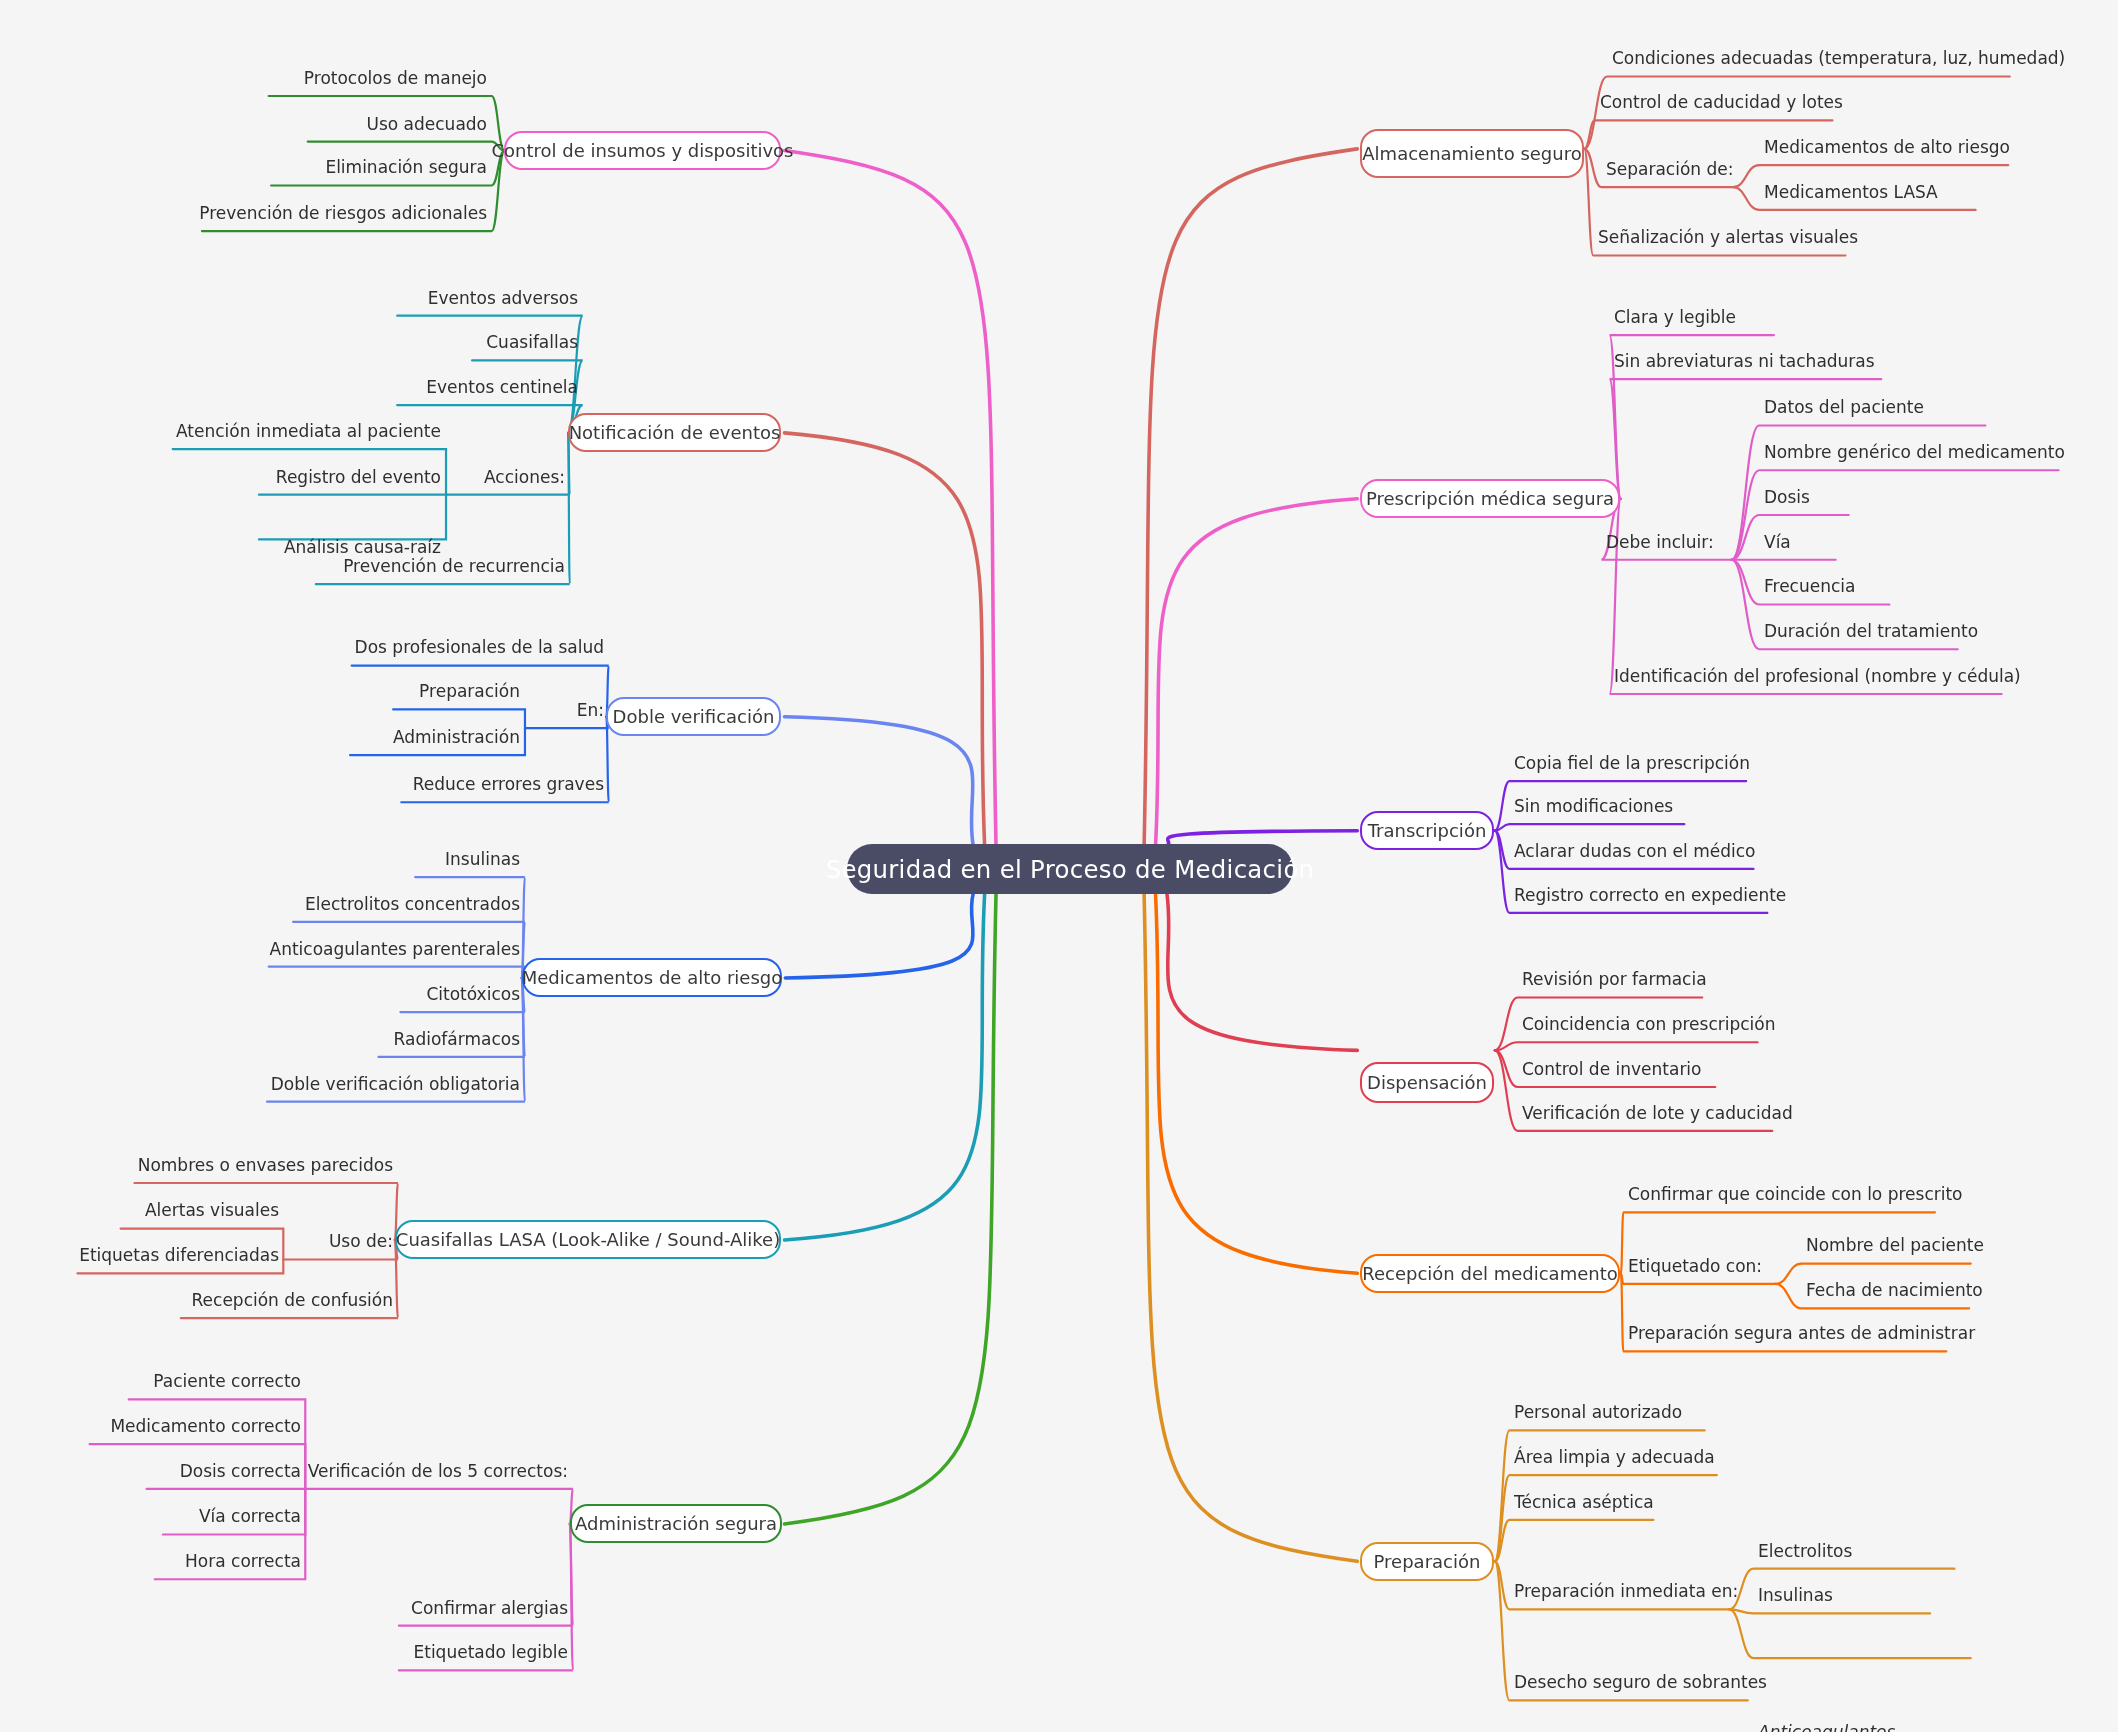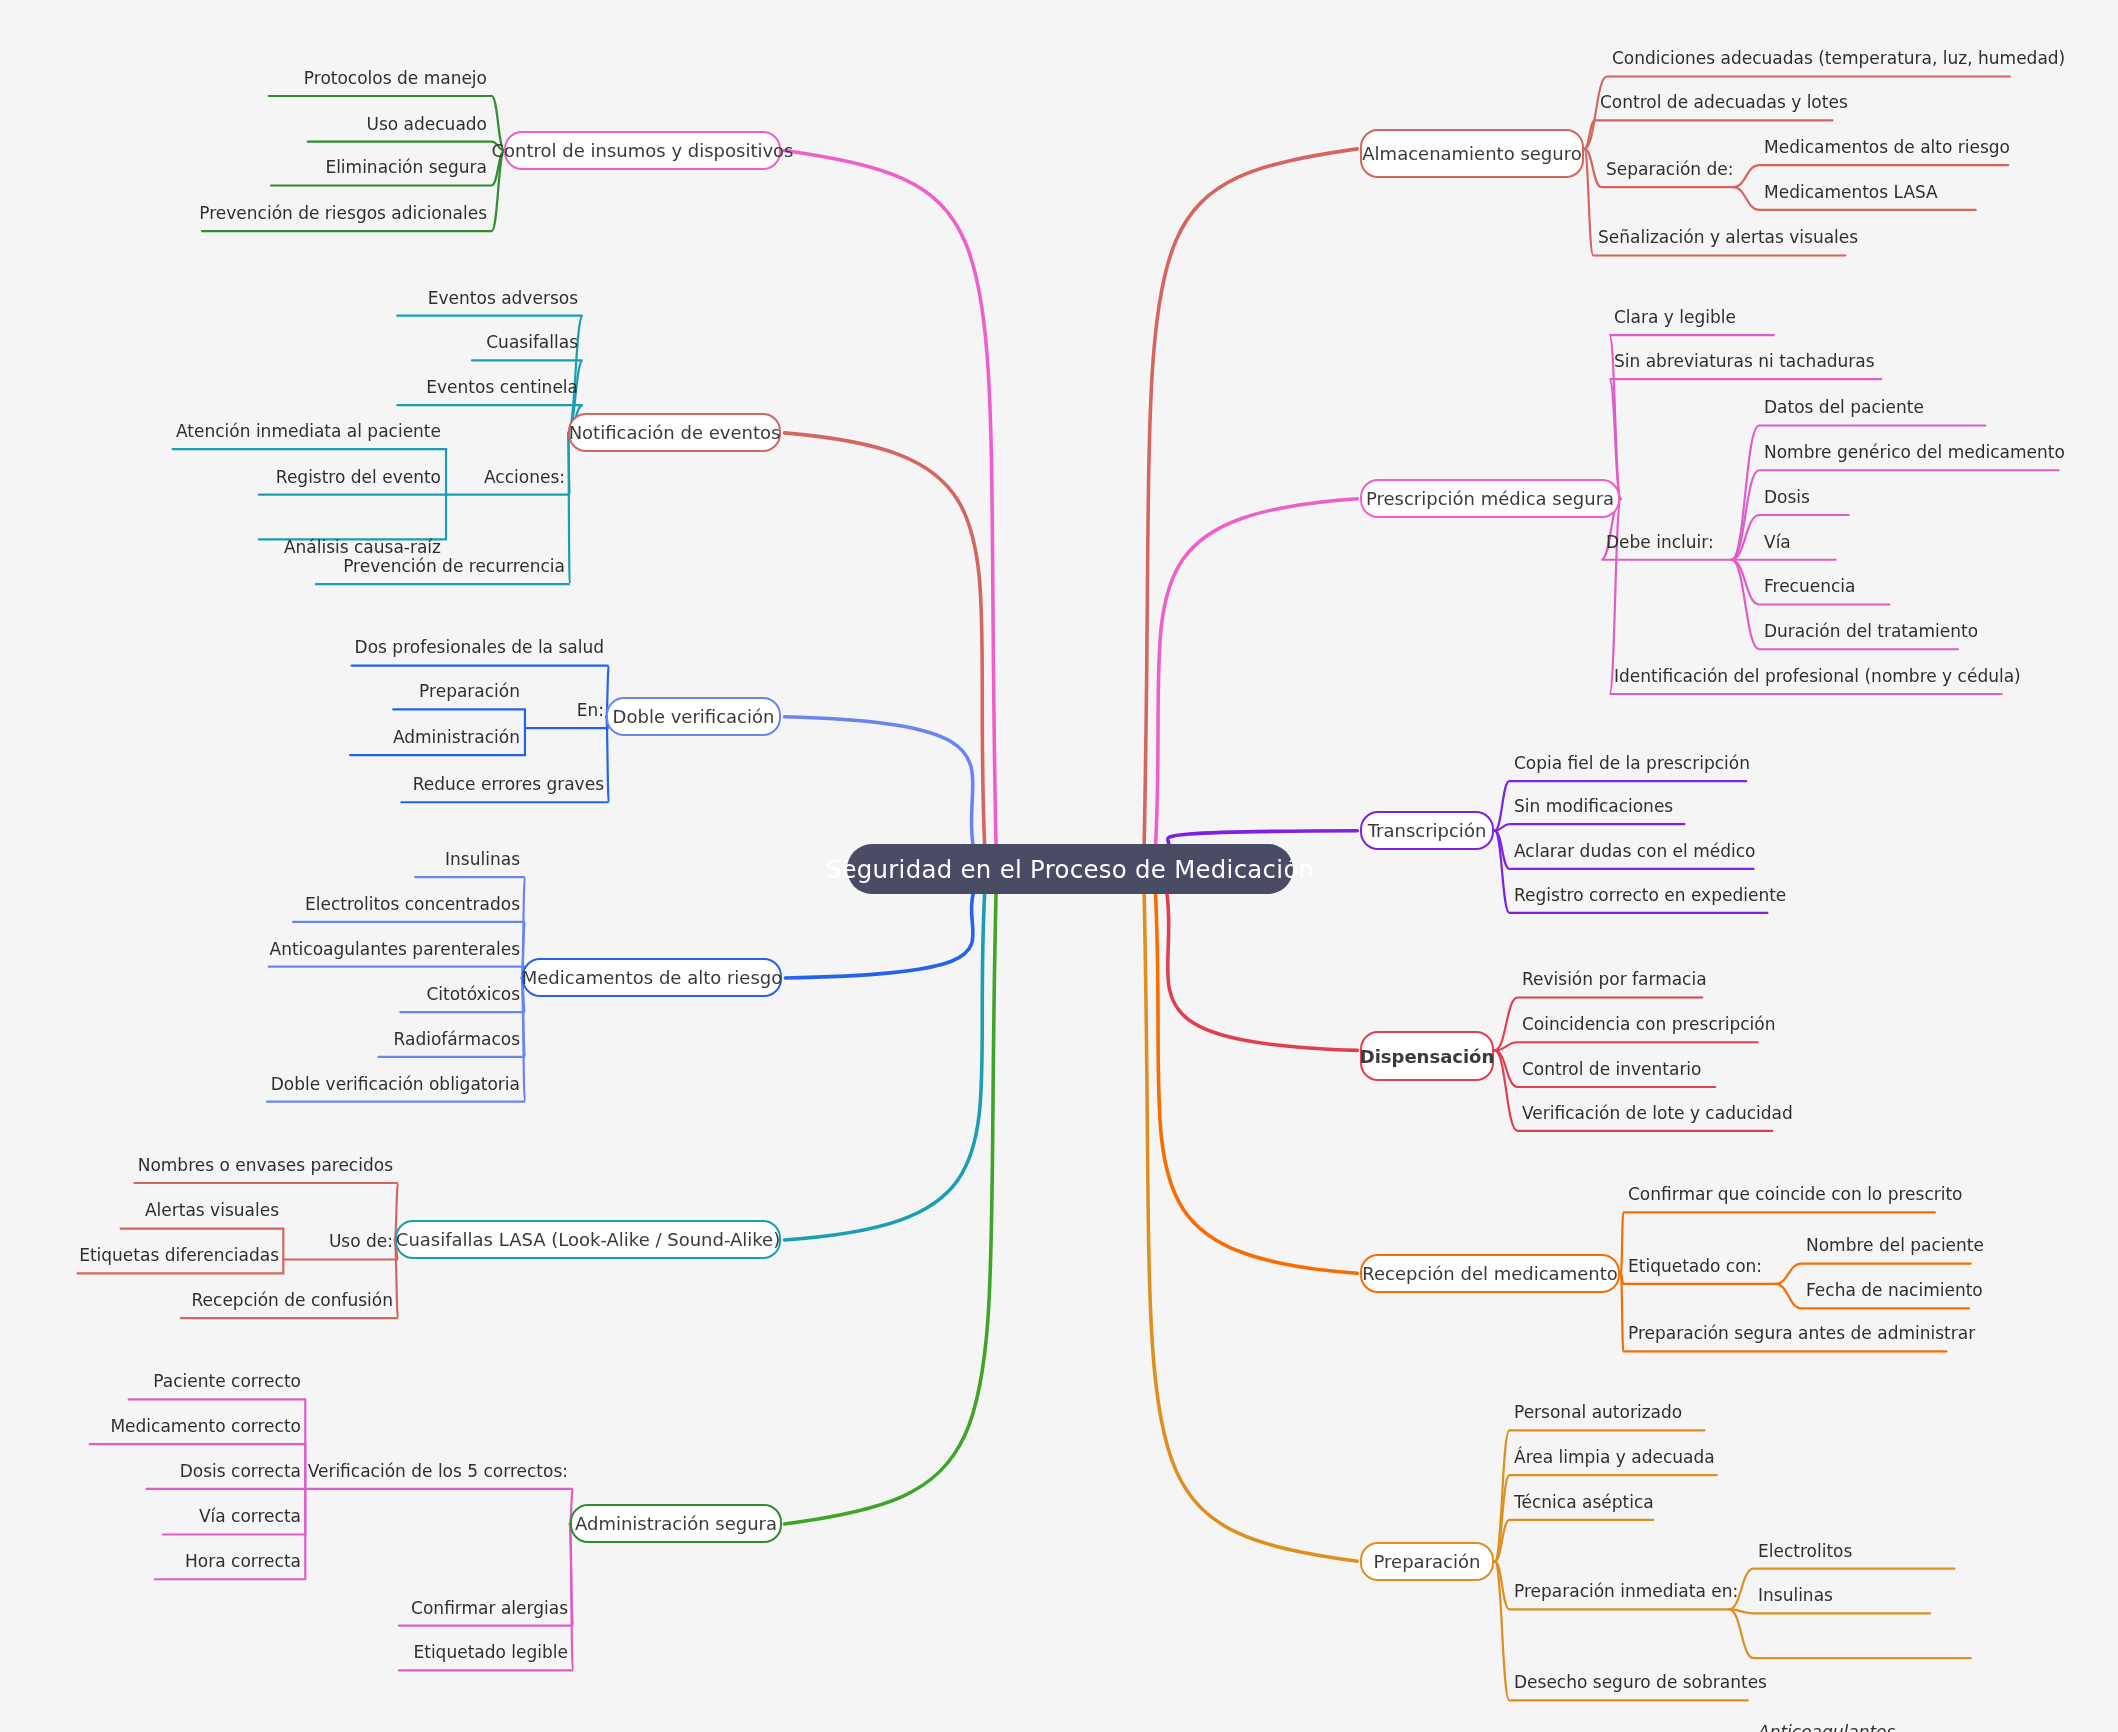--- a/index.html
+++ b/index.html
@@ -197,21 +197,21 @@
       <div class="leaf" style="top: 1418px; right: 1818px;">Medicamento correcto</div>
       <div class="leaf" style="top: 1463px; right: 1818px;">Dosis correcta</div>
       <div class="leaf" style="top: 1508px; right: 1818px;">Vía correcta</div>
       <div class="leaf" style="top: 1553px; right: 1818px;">Hora correcta</div>
       <div class="leaf" style="top: 1600px; right: 1551px;">Confirmar alergias</div>
       <div class="leaf" style="top: 1644px; right: 1551px;">Etiquetado legible</div>
       <div class="l1-node" style="left: 1360px; top: 129px; width: 224px; height: 49px; border-color: rgb(212, 101, 95);">
         <span>Almacenamiento seguro</span>
       </div>
       <div class="leaf" style="top: 50px; left: 1612px;">Condiciones adecuadas (temperatura, luz, humedad)</div>
-      <div class="leaf" style="top: 94px; left: 1600px;">Control de adecuadas y lotes</div>
+      <div class="leaf" style="top: 94px; left: 1600px;">Control de caducidad y lotes</div>
       <div class="leaf" style="top: 161px; left: 1606px;">Separación de:</div>
       <div class="leaf" style="top: 139px; left: 1764px;">Medicamentos de alto riesgo</div>
       <div class="leaf" style="top: 184px; left: 1764px;">Medicamentos LASA</div>
       <div class="leaf" style="top: 229px; left: 1598px;">Señalización y alertas visuales</div>
       <div class="l1-node" style="left: 1360px; top: 479px; width: 260px; height: 39px; border-color: rgb(239, 95, 201);">
         <span>Prescripción médica segura</span>
       </div>
       <div class="leaf" style="top: 309px; left: 1614px;">Clara y legible</div>
       <div class="leaf" style="top: 353px; left: 1614px;">Sin abreviaturas ni tachaduras</div>
       <div class="leaf" style="top: 534px; left: 1606px;">Debe incluir:</div>
@@ -222,21 +222,21 @@
       <div class="leaf" style="top: 578px; left: 1764px;">Frecuencia</div>
       <div class="leaf" style="top: 623px; left: 1764px;">Duración del tratamiento</div>
       <div class="leaf" style="top: 668px; left: 1614px;">Identificación del profesional (nombre y cédula)</div>
       <div class="l1-node" style="left: 1360px; top: 811px; width: 134px; height: 39px; border-color: rgb(124, 34, 224);">
         <span>Transcripción</span>
       </div>
       <div class="leaf" style="top: 755px; left: 1514px;">Copia fiel de la prescripción</div>
       <div class="leaf" style="top: 798px; left: 1514px;">Sin modificaciones</div>
       <div class="leaf" style="top: 843px; left: 1514px;">Aclarar dudas con el médico</div>
       <div class="leaf" style="top: 887px; left: 1514px;">Registro correcto en expediente</div>
-      <div class="l1-node" style="left: 1360px; top: 1031px; width: 134px; height: 50px; border-color: rgb(224, 62, 82); font-weight: bold;">
+      <div class="l1-node" style="left: 1360px; top: 1062px; width: 134px; height: 41px; border-color: rgb(224, 62, 82);">
         <span>Dispensación</span>
       </div>
       <div class="leaf" style="top: 971px; left: 1522px;">Revisión por farmacia</div>
       <div class="leaf" style="top: 1016px; left: 1522px;">Coincidencia con prescripción</div>
       <div class="leaf" style="top: 1061px; left: 1522px;">Control de inventario</div>
       <div class="leaf" style="top: 1105px; left: 1522px;">Verificación de lote y caducidad</div>
       <div class="l1-node" style="left: 1360px; top: 1254px; width: 260px; height: 39px; border-color: rgb(249, 108, 0);">
         <span>Recepción del medicamento</span>
       </div>
       <div class="leaf" style="top: 1186px; left: 1628px;">Confirmar que coincide con lo prescrito</div>

